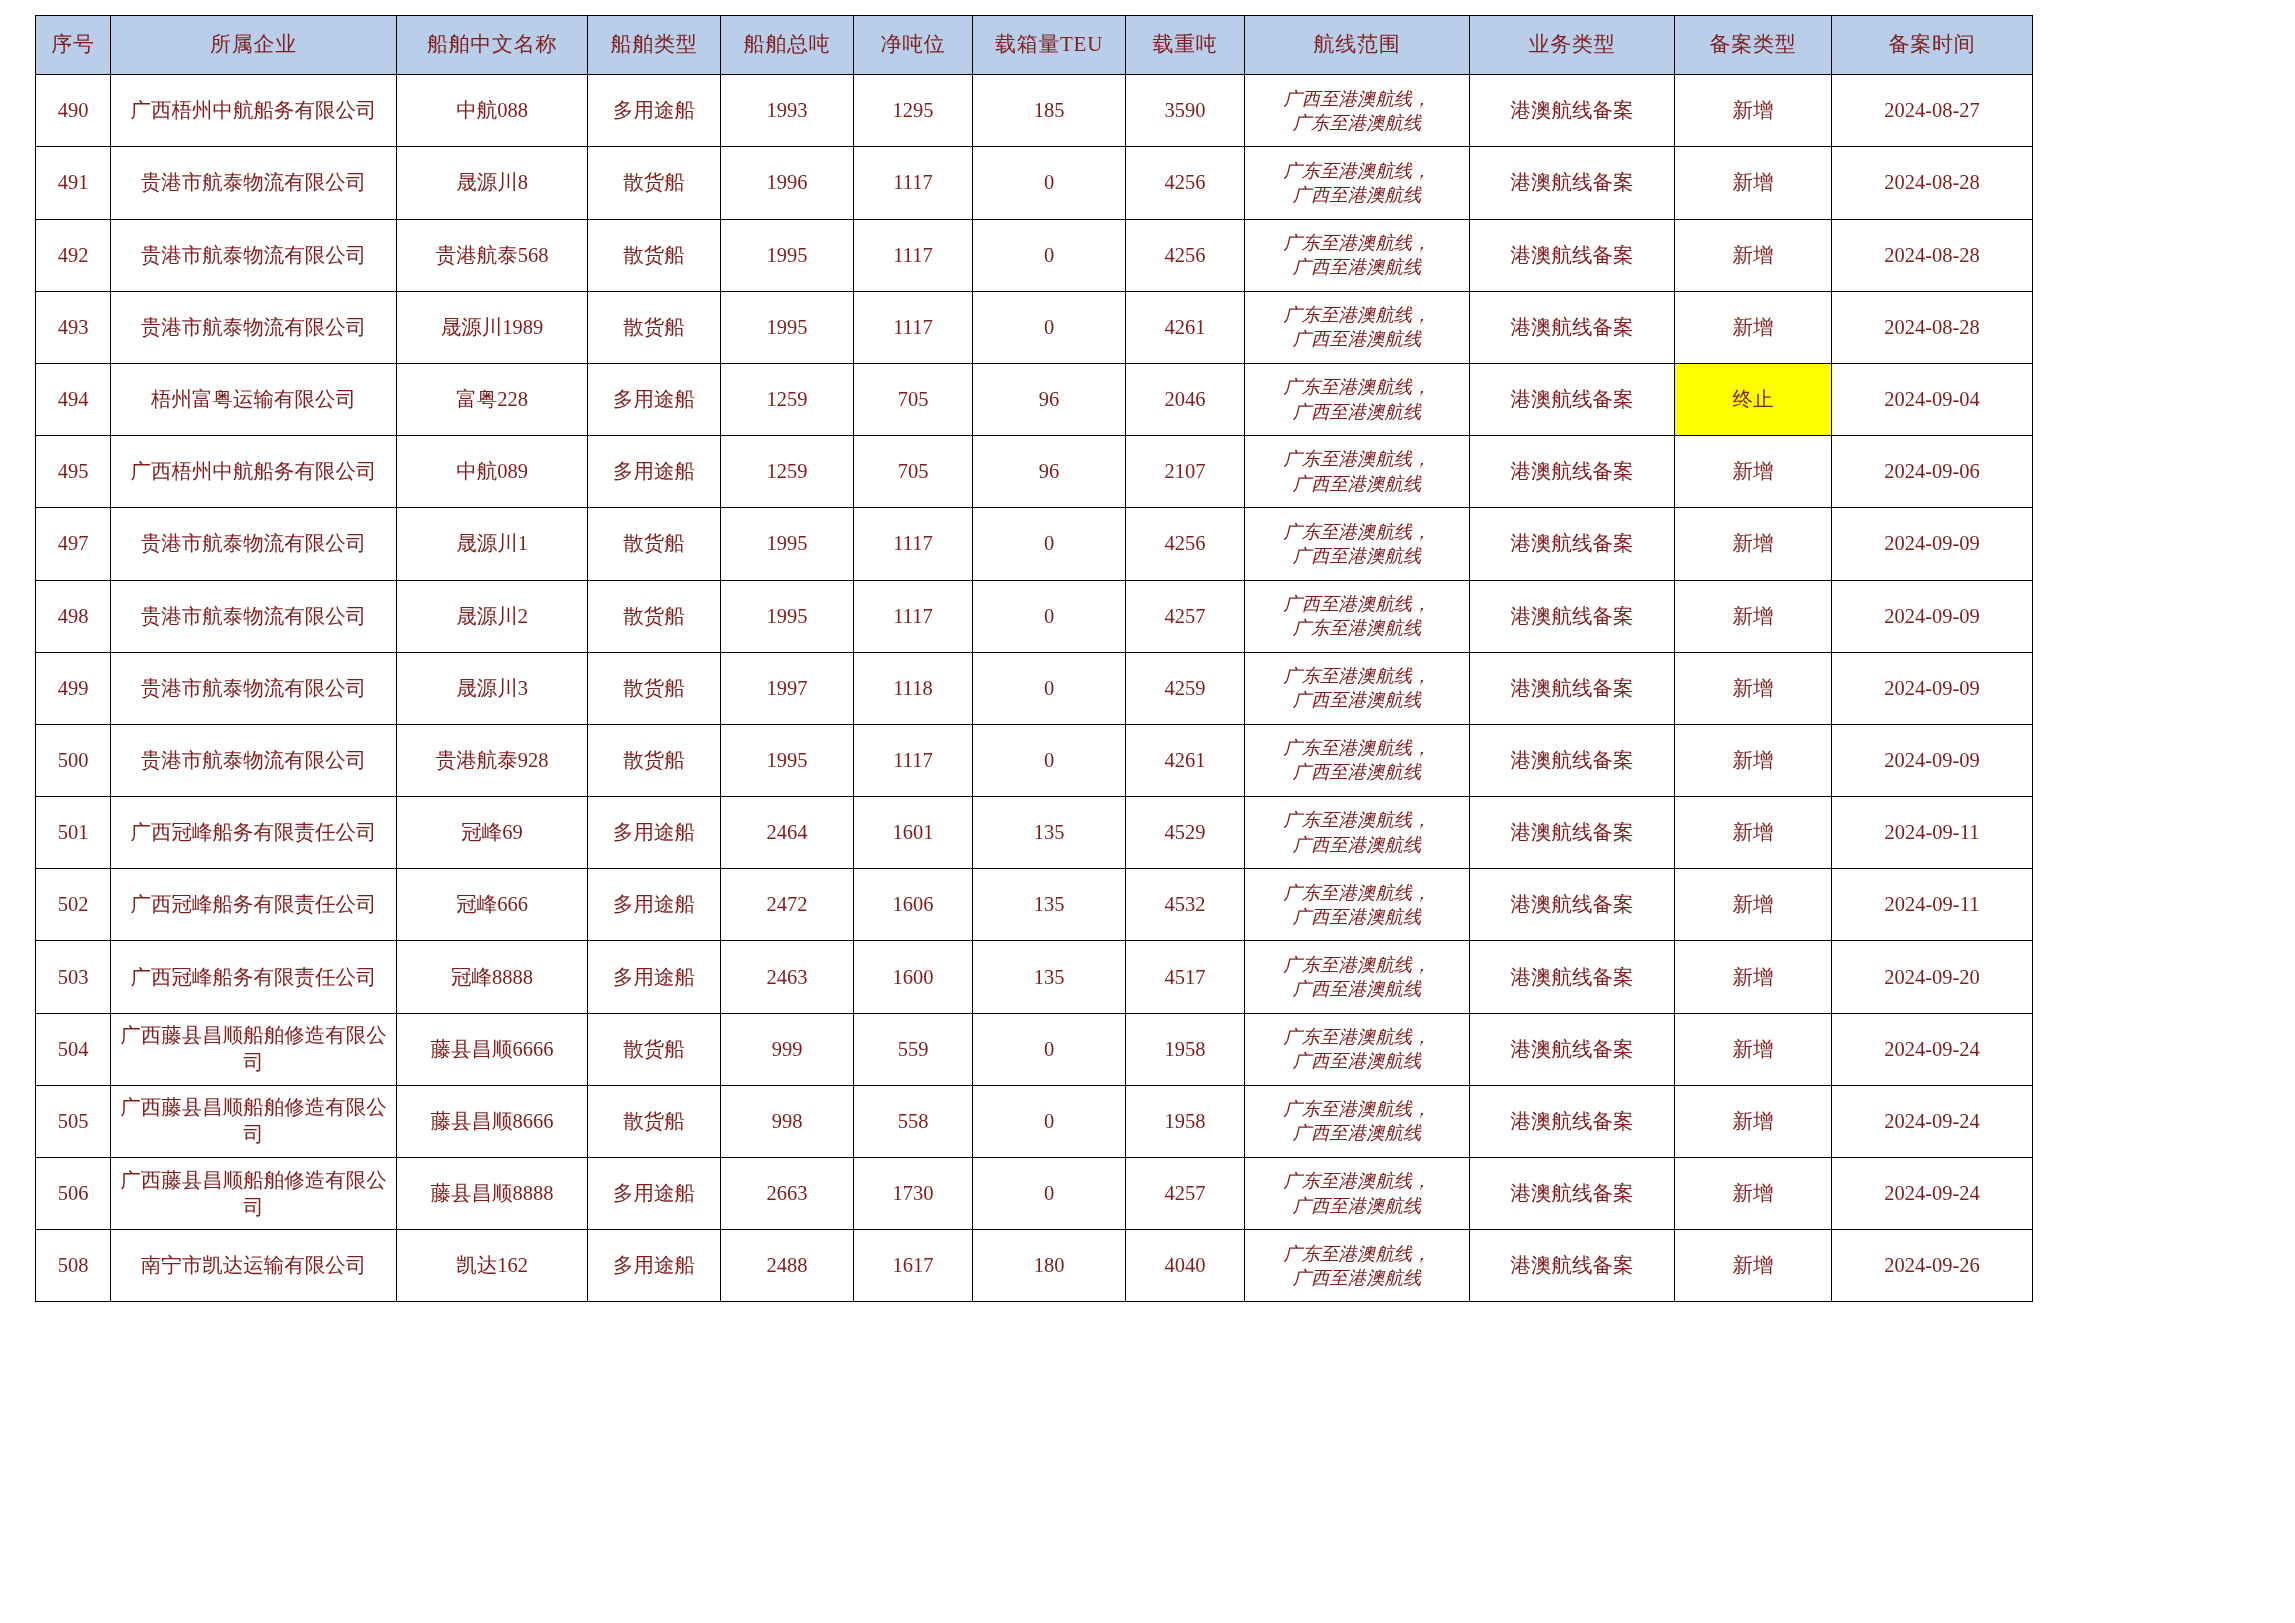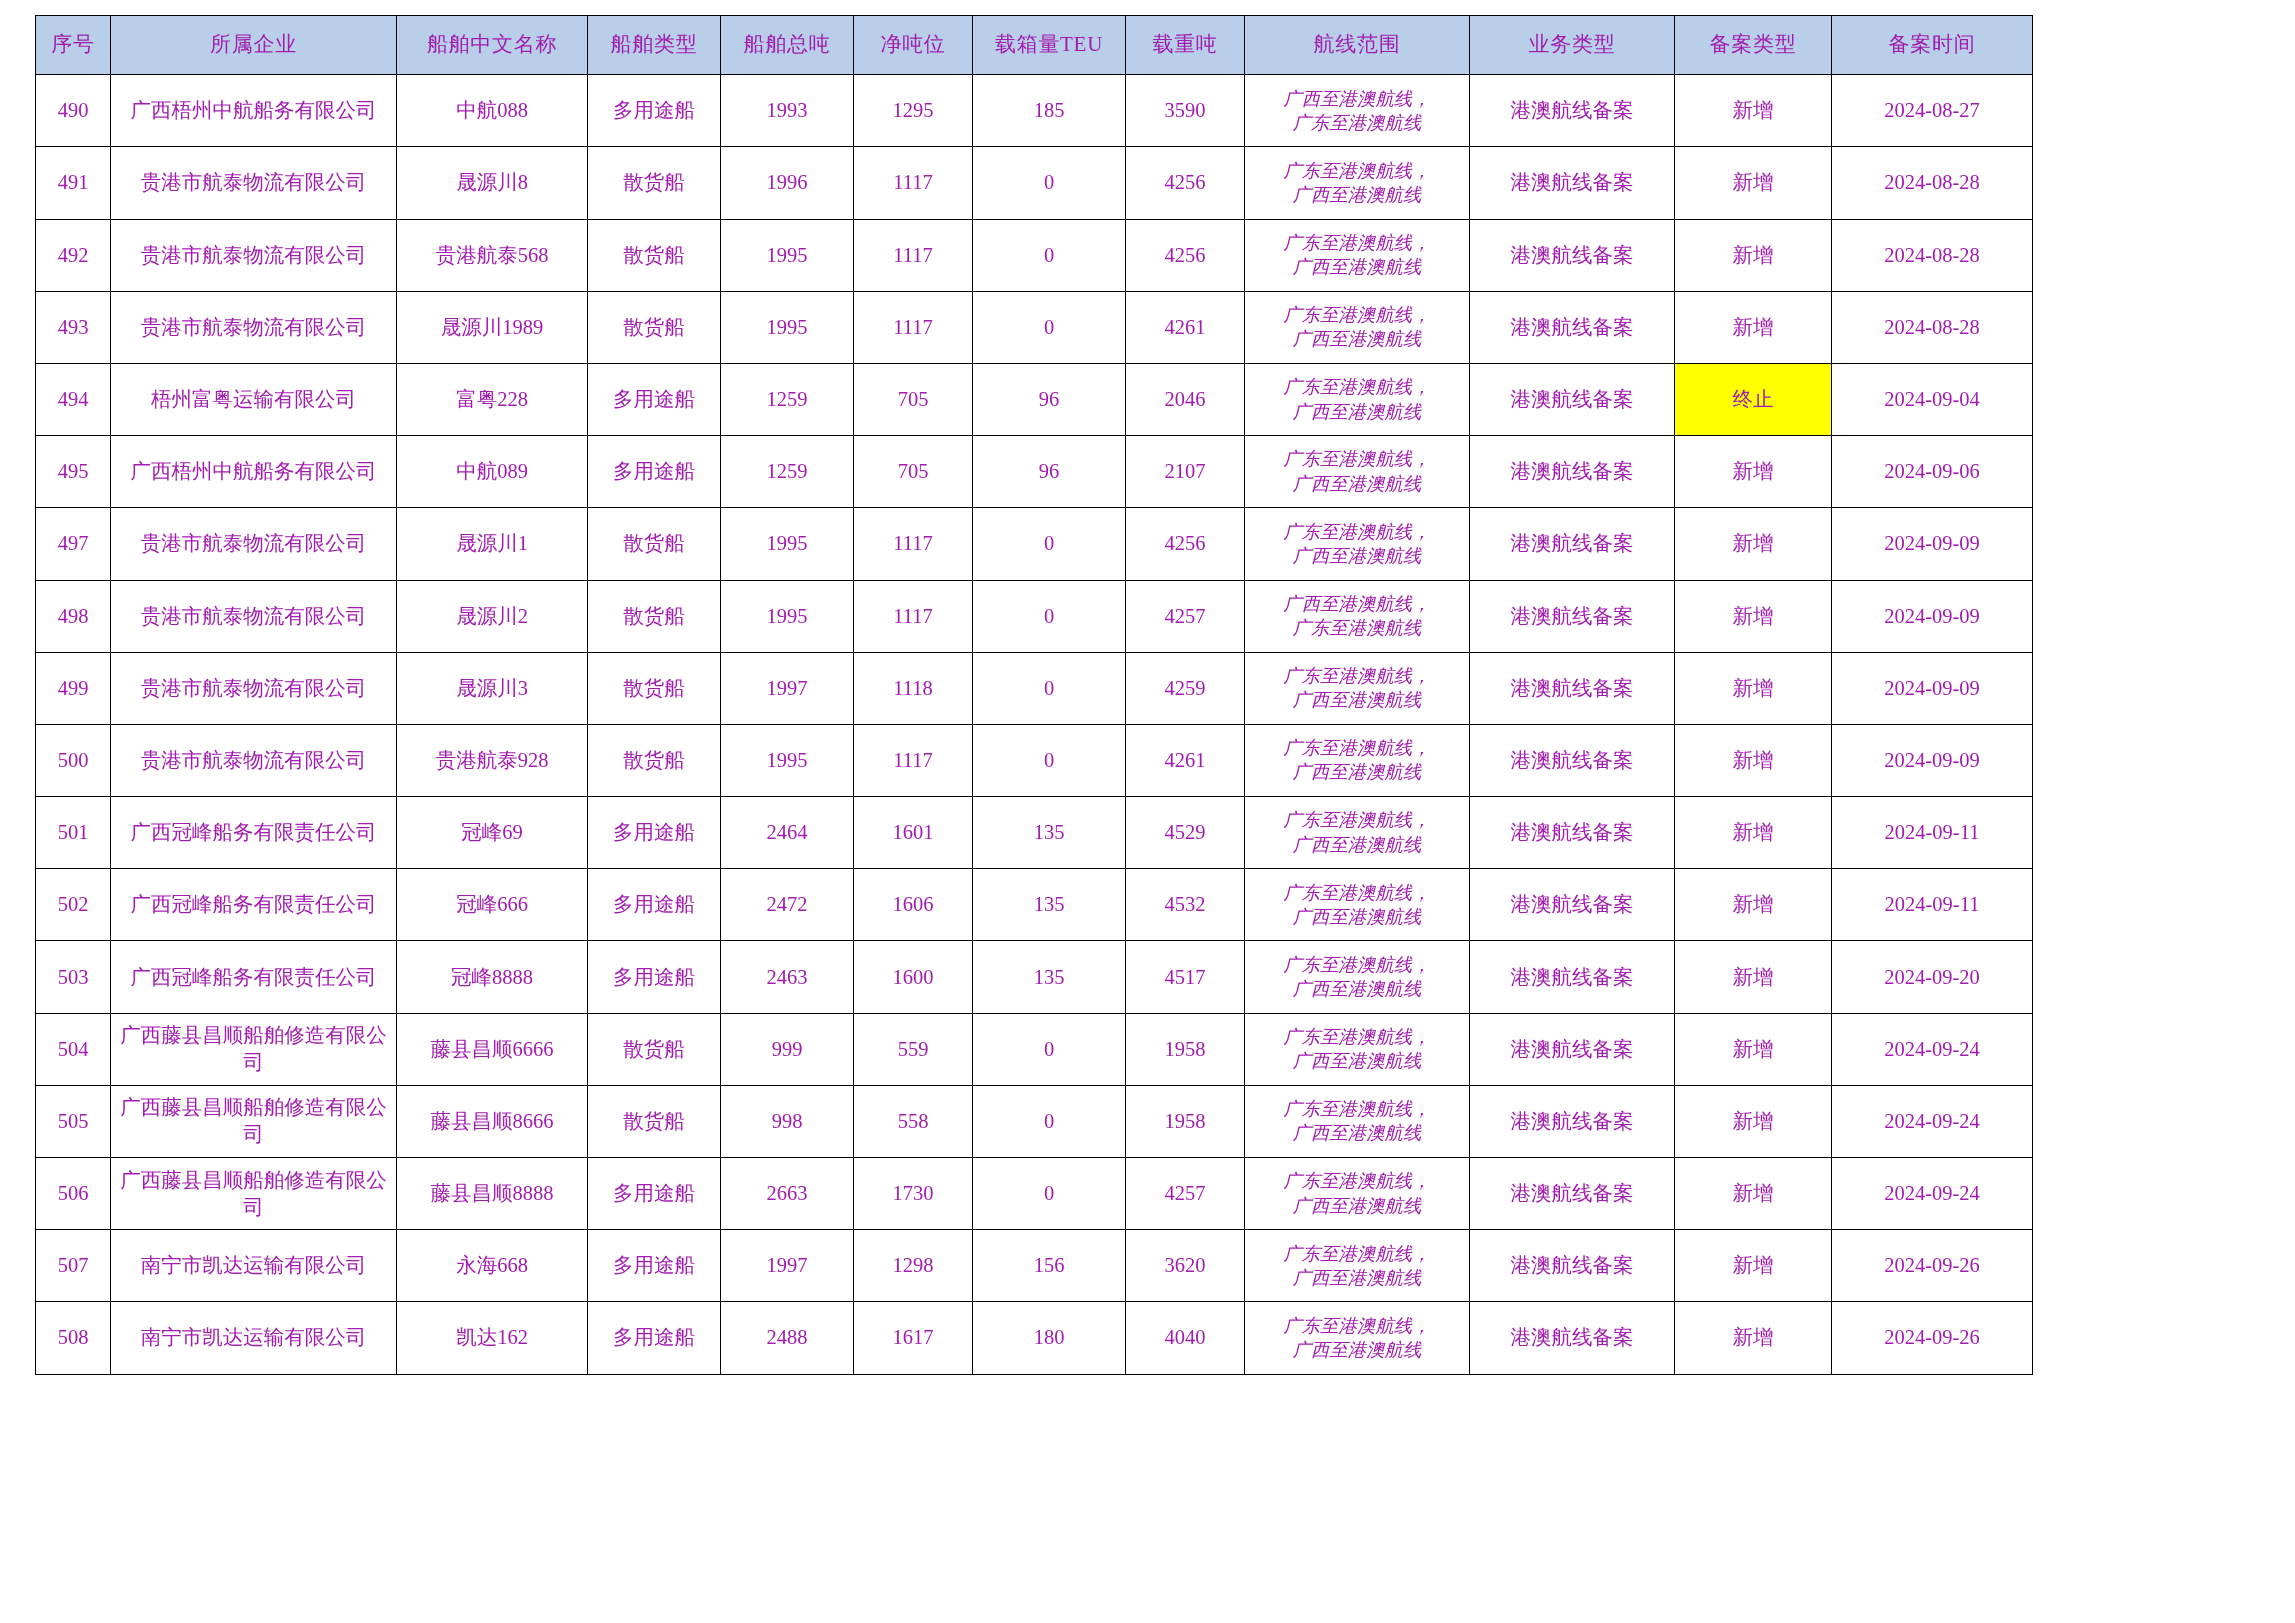--- a/index.html
+++ b/index.html
@@ -13,21 +13,21 @@
   }
   .sheet {
     padding: 15px 35px 27px 35px;
     box-sizing: border-box;
   }
   table.ship-table {
     border-collapse: collapse;
     table-layout: fixed;
     width: 1991px;
     font-size: 20.5px;
-    color: #a21caf;
+    color: #7f1d1d;
   }
   table.ship-table th,
   table.ship-table td {
     border: 1.4px solid #000000;
     text-align: center;
     vertical-align: middle;
     padding: 4.1px 2.7px;
     line-height: 1.32;
     word-break: break-all;
   }
@@ -374,37 +374,20 @@
           <td>4257</td>
           <td class="route">
             <div>广东至港澳航线，</div>
             <div>广西至港澳航线</div>
           </td>
           <td>港澳航线备案</td>
           <td>新增</td>
           <td>2024-09-24</td>
         </tr>
         <tr>
-          <td>507</td>
-          <td class="company">南宁市凯达运输有限公司</td>
-          <td>永海668</td>
-          <td>多用途船</td>
-          <td>1997</td>
-          <td>1298</td>
-          <td>156</td>
-          <td>3620</td>
-          <td class="route">
-            <div>广东至港澳航线，</div>
-            <div>广西至港澳航线</div>
-          </td>
-          <td>港澳航线备案</td>
-          <td>新增</td>
-          <td>2024-09-26</td>
-        </tr>
-        <tr>
           <td>508</td>
           <td class="company">南宁市凯达运输有限公司</td>
           <td>凯达162</td>
           <td>多用途船</td>
           <td>2488</td>
           <td>1617</td>
           <td>180</td>
           <td>4040</td>
           <td class="route">
             <div>广东至港澳航线，</div>

